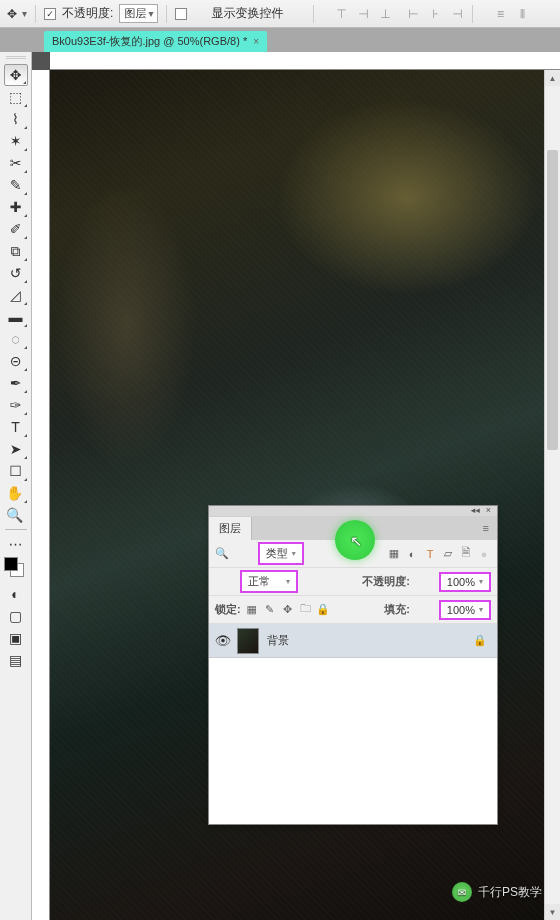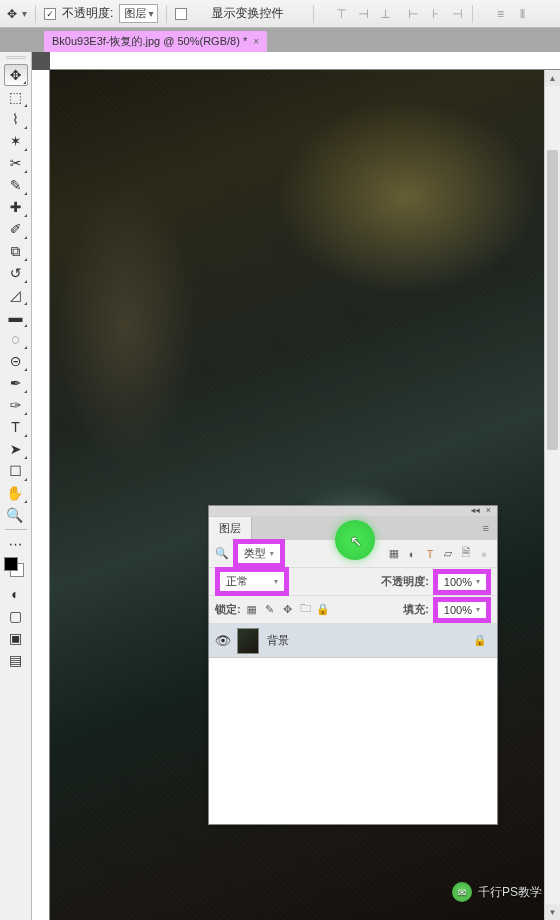--- a/index.html
+++ b/index.html
@@ -8,21 +8,21 @@
   .options-bar { height: 28px; background: linear-gradient(#f5f5f5,#e8e8e8); border-bottom: 1px solid #bbb; display: flex; align-items: center; padding: 0 4px; color: #333; font-size: 12px; gap: 2px; }
   .options-bar .move-ico { width: 16px; text-align: center; }
   .options-bar .drop { font-size: 10px; color: #666; }
   .divider { width: 1px; height: 18px; background: #ccc; margin: 0 6px; }
   .chk { width: 12px; height: 12px; border: 1px solid #888; display: inline-flex; align-items: center; justify-content: center; font-size: 9px; background: #fff; }
   .select-box { border: 1px solid #aaa; background: #fff; padding: 1px 4px; font-size: 11px; display: flex; align-items: center; gap: 2px; }
   .align-group { display: flex; gap: 8px; margin-left: 12px; color: #999; }
   .align-ico { width: 14px; height: 14px; display: flex; align-items: center; justify-content: center; font-size: 12px; }
 
   .tab-bar { height: 24px; background: #a8a8a8; display: flex; align-items: flex-end; padding-left: 44px; }
-  .tab { background: #f0abfc; padding: 3px 8px; font-size: 11px; color: #333; display: flex; align-items: center; gap: 6px; border-top-left-radius: 2px; border-top-right-radius: 2px; }
+  .tab { background: #5eead4; padding: 3px 8px; font-size: 11px; color: #333; display: flex; align-items: center; gap: 6px; border-top-left-radius: 2px; border-top-right-radius: 2px; }
   .tab .x { font-size: 10px; color: #666; }
 
   .toolbar { position: absolute; left: 0; top: 52px; width: 32px; bottom: 0; background: #f0f0f0; border-right: 1px solid #bbb; display: flex; flex-direction: column; align-items: center; padding-top: 4px; }
   .toolbar .grip { width: 20px; height: 4px; background: repeating-linear-gradient(#ccc,#ccc 1px,#f0f0f0 1px,#f0f0f0 2px); margin-bottom: 4px; }
   .tool { width: 24px; height: 22px; display: flex; align-items: center; justify-content: center; font-size: 14px; color: #333; position: relative; }
   .tool.selected { background: linear-gradient(#ddd,#fff); border: 1px solid #999; border-radius: 2px; }
   .tool .tri { position: absolute; right: 1px; bottom: 1px; width: 0; height: 0; border-left: 3px solid transparent; border-bottom: 3px solid #555; }
   .swatch-fg { width: 14px; height: 14px; background: #000; border: 1px solid #888; position: relative; }
   .swatch-bg { width: 14px; height: 14px; background: #fff; border: 1px solid #888; position: absolute; left: 6px; top: 6px; }
   .swatch-wrap { position: relative; width: 24px; height: 24px; margin: 2px 0; }
@@ -44,21 +44,21 @@
   .photo::after{ content:""; position:absolute; inset:0; background:
     repeating-linear-gradient(45deg, rgba(120,110,60,0.06) 0 2px, transparent 2px 5px); opacity:0.6; }
 
   .layers-panel { position: absolute; left: 208px; top: 505px; width: 290px; background: #f0f0f0; border: 1px solid #888; font-size: 11px; color: #333; box-shadow: 0 2px 6px rgba(0,0,0,0.25); }
   .panel-head { height: 10px; background: #d8d8d8; position: relative; }
   .panel-head .ctl { position: absolute; right: 6px; top: -1px; font-size: 9px; color: #555; display:flex; gap:6px; }
   .panel-tabs { height: 24px; background: #d0d0d0; display: flex; align-items: center; }
   .panel-tab { padding: 4px 10px; background: #f0f0f0; border-right: 1px solid #bbb; }
   .panel-menu { margin-left: auto; padding: 0 8px; color: #666; }
   .panel-row { height: 28px; display: flex; align-items: center; padding: 0 6px; gap: 4px; border-bottom: 1px solid #ddd; }
-  .panel-row .field { border: 5px solid #d946ef; background: #fff; padding: 2px 6px; display: flex; align-items: center; gap: 4px; font-size: 11px; }
+  .panel-row .field { border: 2px solid #d946ef; background: #fff; padding: 2px 6px; display: flex; align-items: center; gap: 4px; font-size: 11px; margin-left: 25px; }
   .panel-row .drop-s { font-size: 8px; color: #888; }
   .panel-row .lbl { color: #555; font-weight: bold; }
   .mini-ico { width: 14px; height: 14px; display: flex; align-items: center; justify-content: center; font-size: 11px; color: #666; }
   .mini-ico.orange { color: #c97b2e; }
   .layer-list { background: #fff; min-height: 200px; }
   .layer-row { height: 34px; display: flex; align-items: center; background: #d8dfe6; border-bottom: 1px solid #ccc; }
   .eye { width: 28px; text-align: center; font-size: 13px; }
   .thumb { width: 22px; height: 26px; background: linear-gradient(135deg,#2a3828,#1a1410); border: 1px solid #888; margin-right: 8px; }
   .lock { margin-left: auto; margin-right: 10px; color: #888; font-size: 11px; }
 
@@ -246,21 +246,21 @@
     </span>
     <span style="flex:1"></span>
     <span class="mini-ico">▦</span>
     <span class="mini-ico">◐</span>
     <span class="mini-ico orange">T</span>
     <span class="mini-ico">▱</span>
     <span class="mini-ico">🗎</span>
     <span class="mini-ico" style="color:#ccc">●</span>
   </div>
   <div class="panel-row">
-    <span class="field" style="width:74px">
+    <span class="field" style="width:58px">
       <span>正常</span>
       <span class="drop-s" style="margin-left:auto">▾</span>
     </span>
     <span style="flex:1"></span>
     <span class="lbl">不透明度:</span>
     <span class="field">
       <span>100%</span>
       <span class="drop-s">▾</span>
     </span>
   </div>

